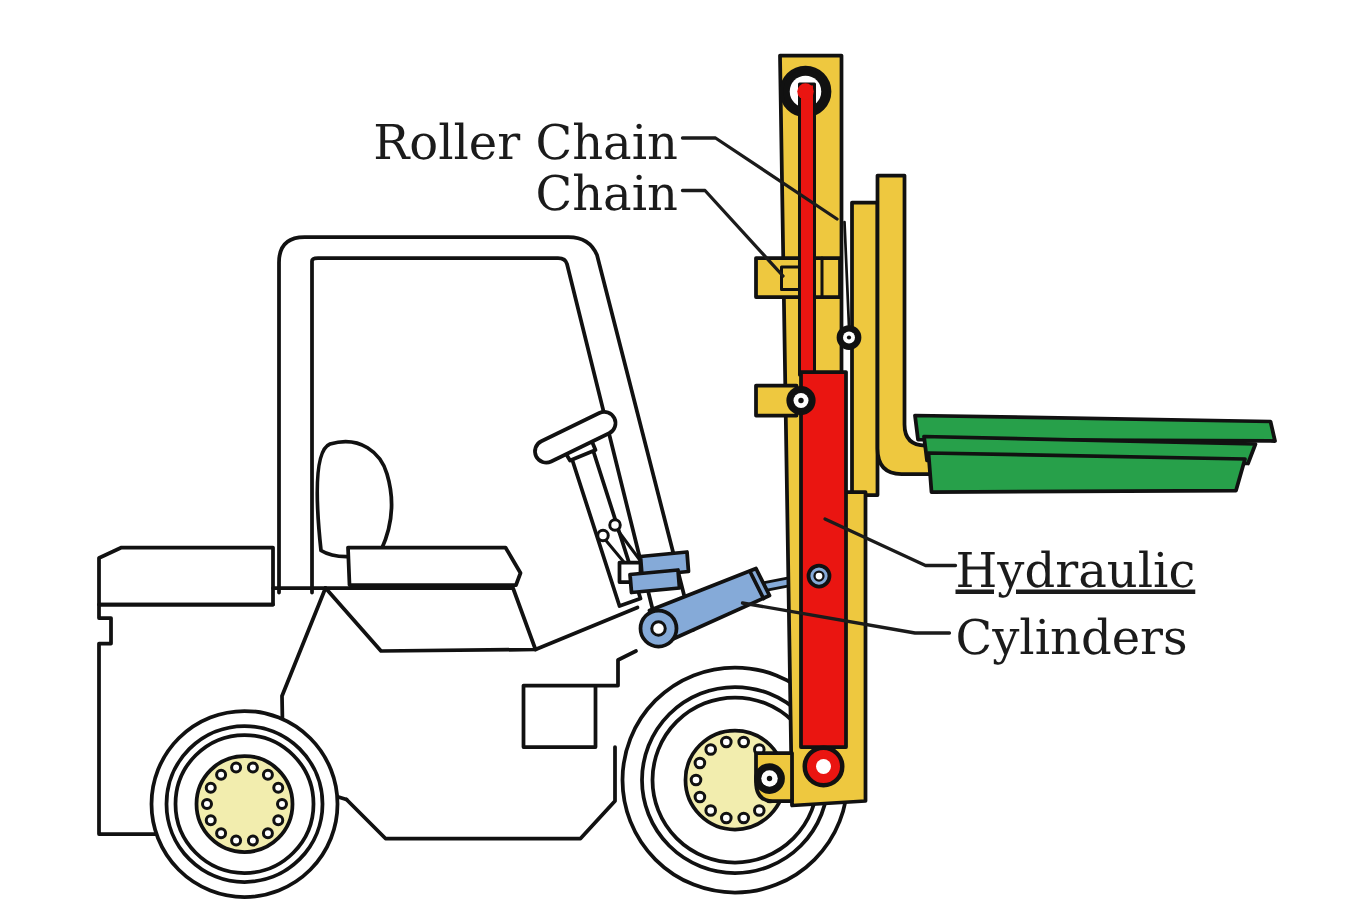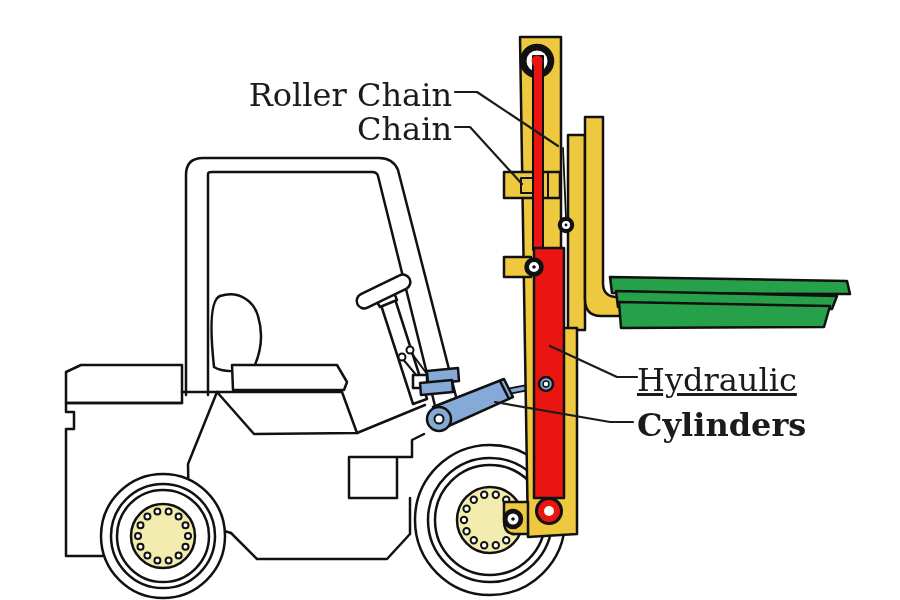--- a/index.html
+++ b/index.html
@@ -182,14 +182,14 @@
       <path d="M455,127 L470,127 L522,184"></path>
       <path d="M637,377 L617,377 L550,346"></path>
       <path d="M633,422 L610,422 L495,402"></path>
     </g>
   </g>
 </svg>
 
 <div class="lbl lbl-right" style="right:448px;top:79px;">Roller Chain</div>
 <div class="lbl lbl-right" style="right:448px;top:113px;">Chain</div>
 <div class="lbl" style="left:637px;top:364px;text-decoration:underline;">Hydraulic</div>
-<div class="lbl" style="left:637px;top:409px;font-weight:bold;">Cylinders</div>
+<div class="lbl" style="left:637px;top:409px;">Cylinders</div>
 </div>
 
 </body></html>

